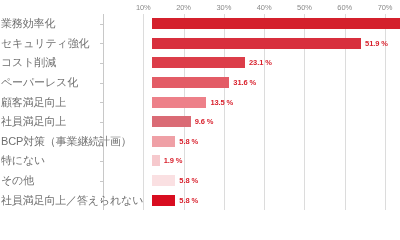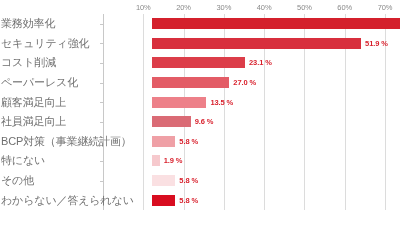--- a/index.html
+++ b/index.html
@@ -149,21 +149,21 @@
         <div class="cat-label">コスト削減</div>
         <div class="bar-wrap" style="height: 19.6px;">
           <div class="bar" style="width: 93.06px; background: rgb(220, 61, 73);"></div>
           <div class="val-label">23.1 %</div>
         </div>
       </div>
       <div class="row" style="top: 58.8px; height: 19.6px; padding-left: 24px;">
         <div class="cat-label">ペーパーレス化</div>
         <div class="bar-wrap" style="height: 19.6px;">
           <div class="bar" style="width: 77.3486px; background: rgb(227, 92, 102);"></div>
-          <div class="val-label">27.0 %</div>
+          <div class="val-label">31.6 %</div>
         </div>
       </div>
       <div class="row" style="top: 78.4px; height: 19.6px;">
         <div class="cat-label">顧客満足向上</div>
         <div class="bar-wrap" style="height: 19.6px;">
           <div class="bar" style="width: 54.3857px; background: rgb(237, 128, 137);"></div>
           <div class="val-label">13.5 %</div>
         </div>
       </div>
       <div class="row" style="top: 98px; height: 19.6px;">
@@ -188,21 +188,21 @@
         </div>
       </div>
       <div class="row" style="top: 156.8px; height: 19.6px;">
         <div class="cat-label">その他</div>
         <div class="bar-wrap" style="height: 19.6px;">
           <div class="bar" style="width: 23.3657px; background: rgb(250, 224, 226);"></div>
           <div class="val-label">5.8 %</div>
         </div>
       </div>
       <div class="row" style="top: 176.4px; height: 19.6px;">
-        <div class="cat-label">わからない／答えられない</div>
+        <div class="cat-label">社員満足向上／答えられない</div>
         <div class="bar-wrap" style="height: 19.6px;">
           <div class="bar" style="width: 23.3657px; background: rgb(216, 13, 32);"></div>
           <div class="val-label">5.8 %</div>
         </div>
       </div>
     </div>
 
 <div class="tick-mark" style="top: 23.8px;"></div>
     <div class="tick-mark" style="top: 43.4px;"></div>
     <div class="tick-mark" style="top: 63px;"></div>

